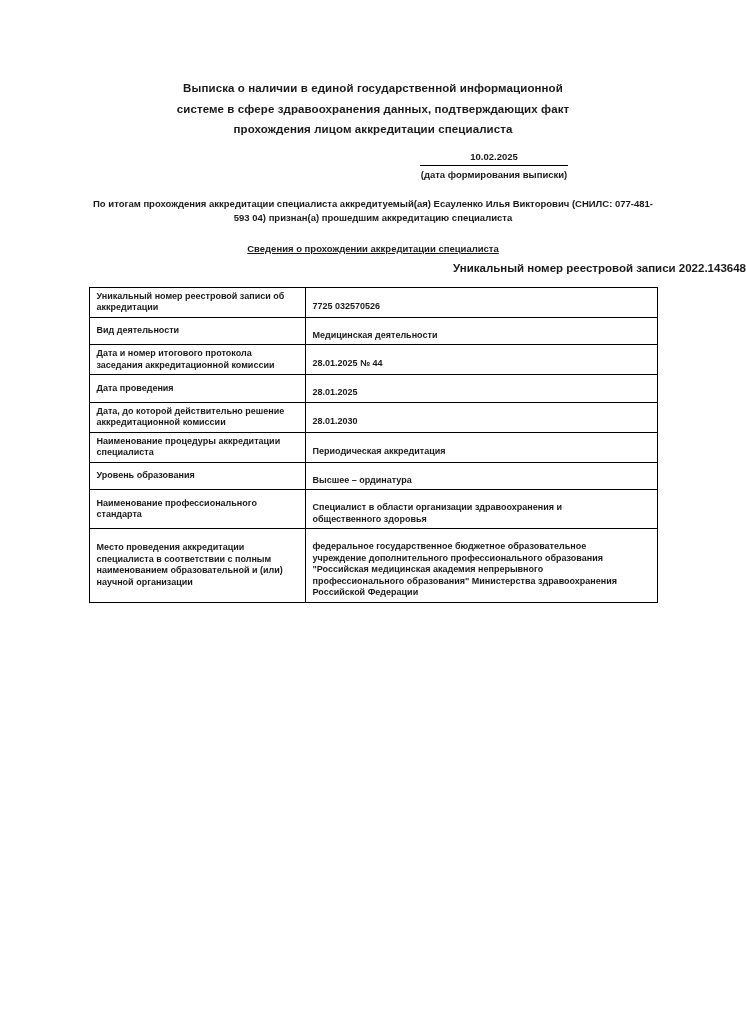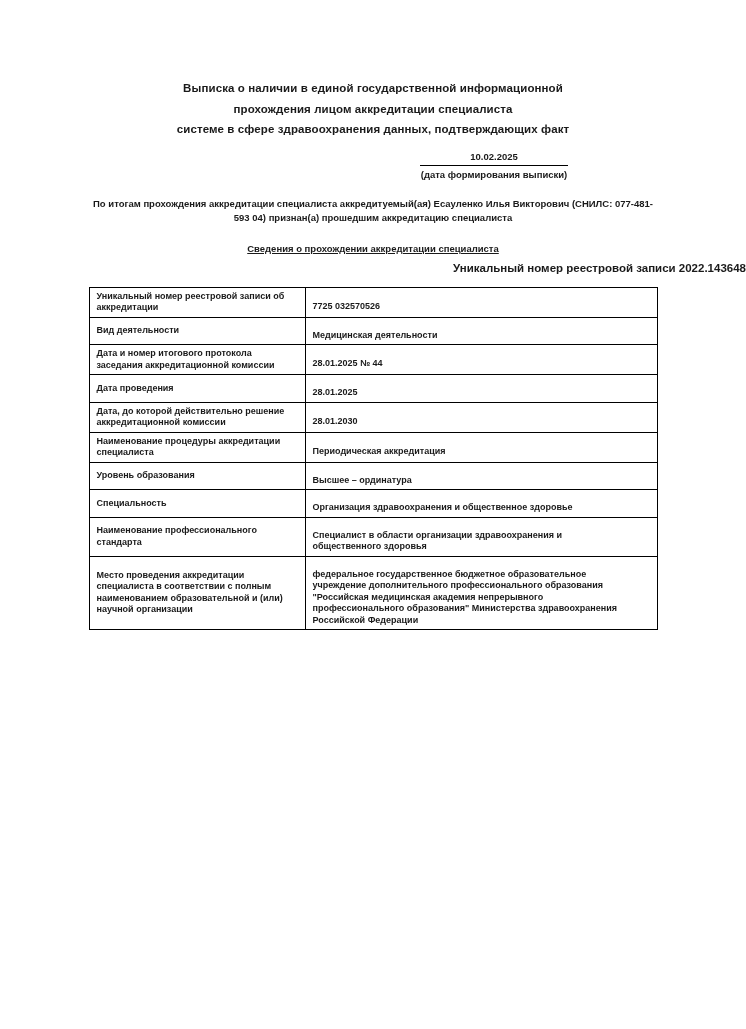--- a/index.html
+++ b/index.html
@@ -35,22 +35,22 @@
   col.col-label { width:216px; }
   col.col-value { width:352px; }
 </style>
 </head>
 <body>
 
 <div class="page">
 
   <div class="title">
     <div>Выписка о наличии в единой государственной информационной</div>
+    <div>системе в сфере здравоохранения данных, подтверждающих факт</div>
     <div>прохождения лицом аккредитации специалиста</div>
-    <div>системе в сфере здравоохранения данных, подтверждающих факт</div>
   </div>
 
   <div class="date-block">
     <div class="date-value">10.02.2025</div>
     <div class="date-caption">(дата формирования выписки)</div>
   </div>
 
   <div class="summary">
     <div>По итогам прохождения аккредитации специалиста аккредитуемый(ая) Есауленко Илья Викторович (СНИЛС: 077-481-</div>
     <div>593 04) признан(а) прошедшим аккредитацию специалиста</div>
@@ -88,24 +88,20 @@
       </tr>
       <tr>
         <td class="cell-label">Наименование процедуры аккредитации специалиста</td>
         <td class="cell-value">Периодическая аккредитация</td>
       </tr>
       <tr>
         <td class="cell-label">Уровень образования</td>
         <td class="cell-value">Высшее – ординатура</td>
       </tr>
       <tr>
-        <td class="cell-label">Специальность</td>
-        <td class="cell-value">Организация здравоохранения и общественное здоровье</td>
-      </tr>
-      <tr>
         <td class="cell-label">Наименование профессионального стандарта</td>
         <td class="cell-value">Специалист в области организации здравоохранения и общественного здоровья</td>
       </tr>
       <tr>
         <td class="cell-label">Место проведения аккредитации специалиста в соответствии с полным наименованием образовательной и (или) научной организации</td>
         <td class="cell-value">федеральное государственное бюджетное образовательное учреждение дополнительного профессионального образования "Российская медицинская академия непрерывного профессионального образования" Министерства здравоохранения Российской Федерации</td>
       </tr>
     </tbody>
   </table>
 

